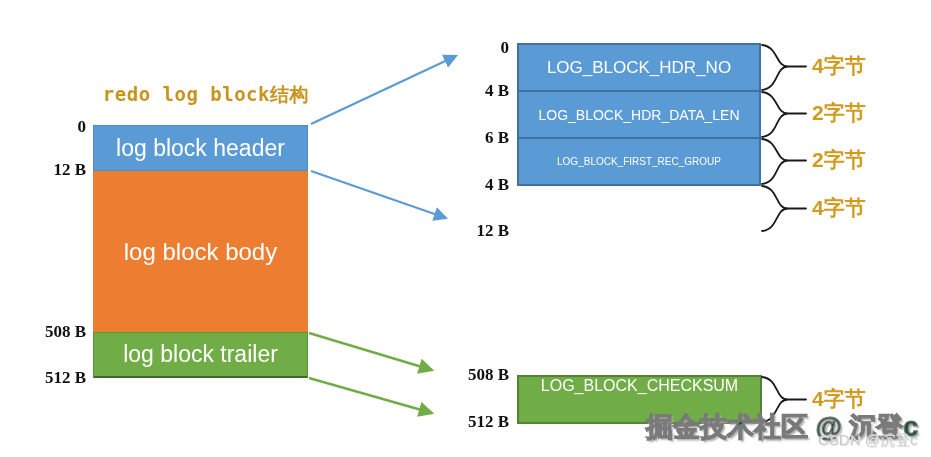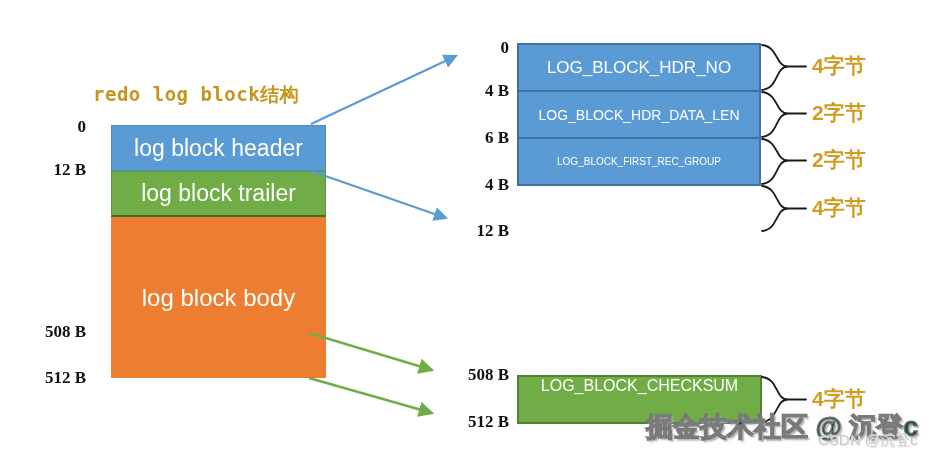--- a/index.html
+++ b/index.html
@@ -3,26 +3,26 @@
 <meta charset="utf-8">
 <style>
   html,body{margin:0;padding:0;background:#ffffff;}
   #canvas{
     position:relative;width:931px;height:457px;background:#ffffff;overflow:hidden;
     font-family:"Liberation Sans", sans-serif;
   }
   .abs{position:absolute;}
   
   .diagram-title{
-    left:93px;top:82px;width:216px;text-align:left;
+    left:93px;top:82px;width:216px;text-align:right;
     font-family:"DejaVu Sans Mono", monospace;
     font-weight:bold;font-size:19px;color:#C8941E;letter-spacing:.5px;white-space:nowrap;
   }
   
-  .ov-stack{left:111px;top:125px;width:215px;}
+  .ov-stack{left:93px;top:125px;width:215px;}
   .ov-block{width:215px;display:flex;align-items:center;justify-content:center;
     color:#ffffff;font-size:23px;box-sizing:border-box;}
   .ov-header{height:46px;background:#5B9BD5;border:1px solid #4d8cc4;}
   .ov-body{height:161px;background:#ED7D31;font-size:24px;}
   .ov-trailer{height:46px;background:#70AD47;border:1px solid #5d9639;border-bottom:2px solid #44682a;}
   
   .offset{
     font-family:"Liberation Serif", serif;font-weight:bold;font-size:17px;color:#111;
     width:60px;height:22px;line-height:22px;text-align:right;white-space:nowrap;
   }
@@ -62,25 +62,25 @@
 <body>
 
 <div id="canvas">
 
   <div class="abs diagram-title">redo log block结构</div>
 
   <div class="abs ov-stack">
     <div class="ov-block ov-header">
       <span>log block header</span>
     </div>
+    <div class="ov-block ov-body">
+      <span>log block body</span>
+    </div>
     <div class="ov-block ov-trailer">
       <span>log block trailer</span>
-    </div>
-    <div class="ov-block ov-body">
-      <span>log block body</span>
     </div>
   </div>
 
   <div class="abs offset" style="left:26px;top:116px;">0</div>
   <div class="abs offset" style="left:26px;top:159px;">12 B</div>
   <div class="abs offset" style="left:26px;top:321px;">508 B</div>
   <div class="abs offset" style="left:26px;top:367px;">512 B</div>
 
   <div class="abs hd-row hd-row-1">
     <span>LOG_BLOCK_HDR_DATA_LEN</span>

